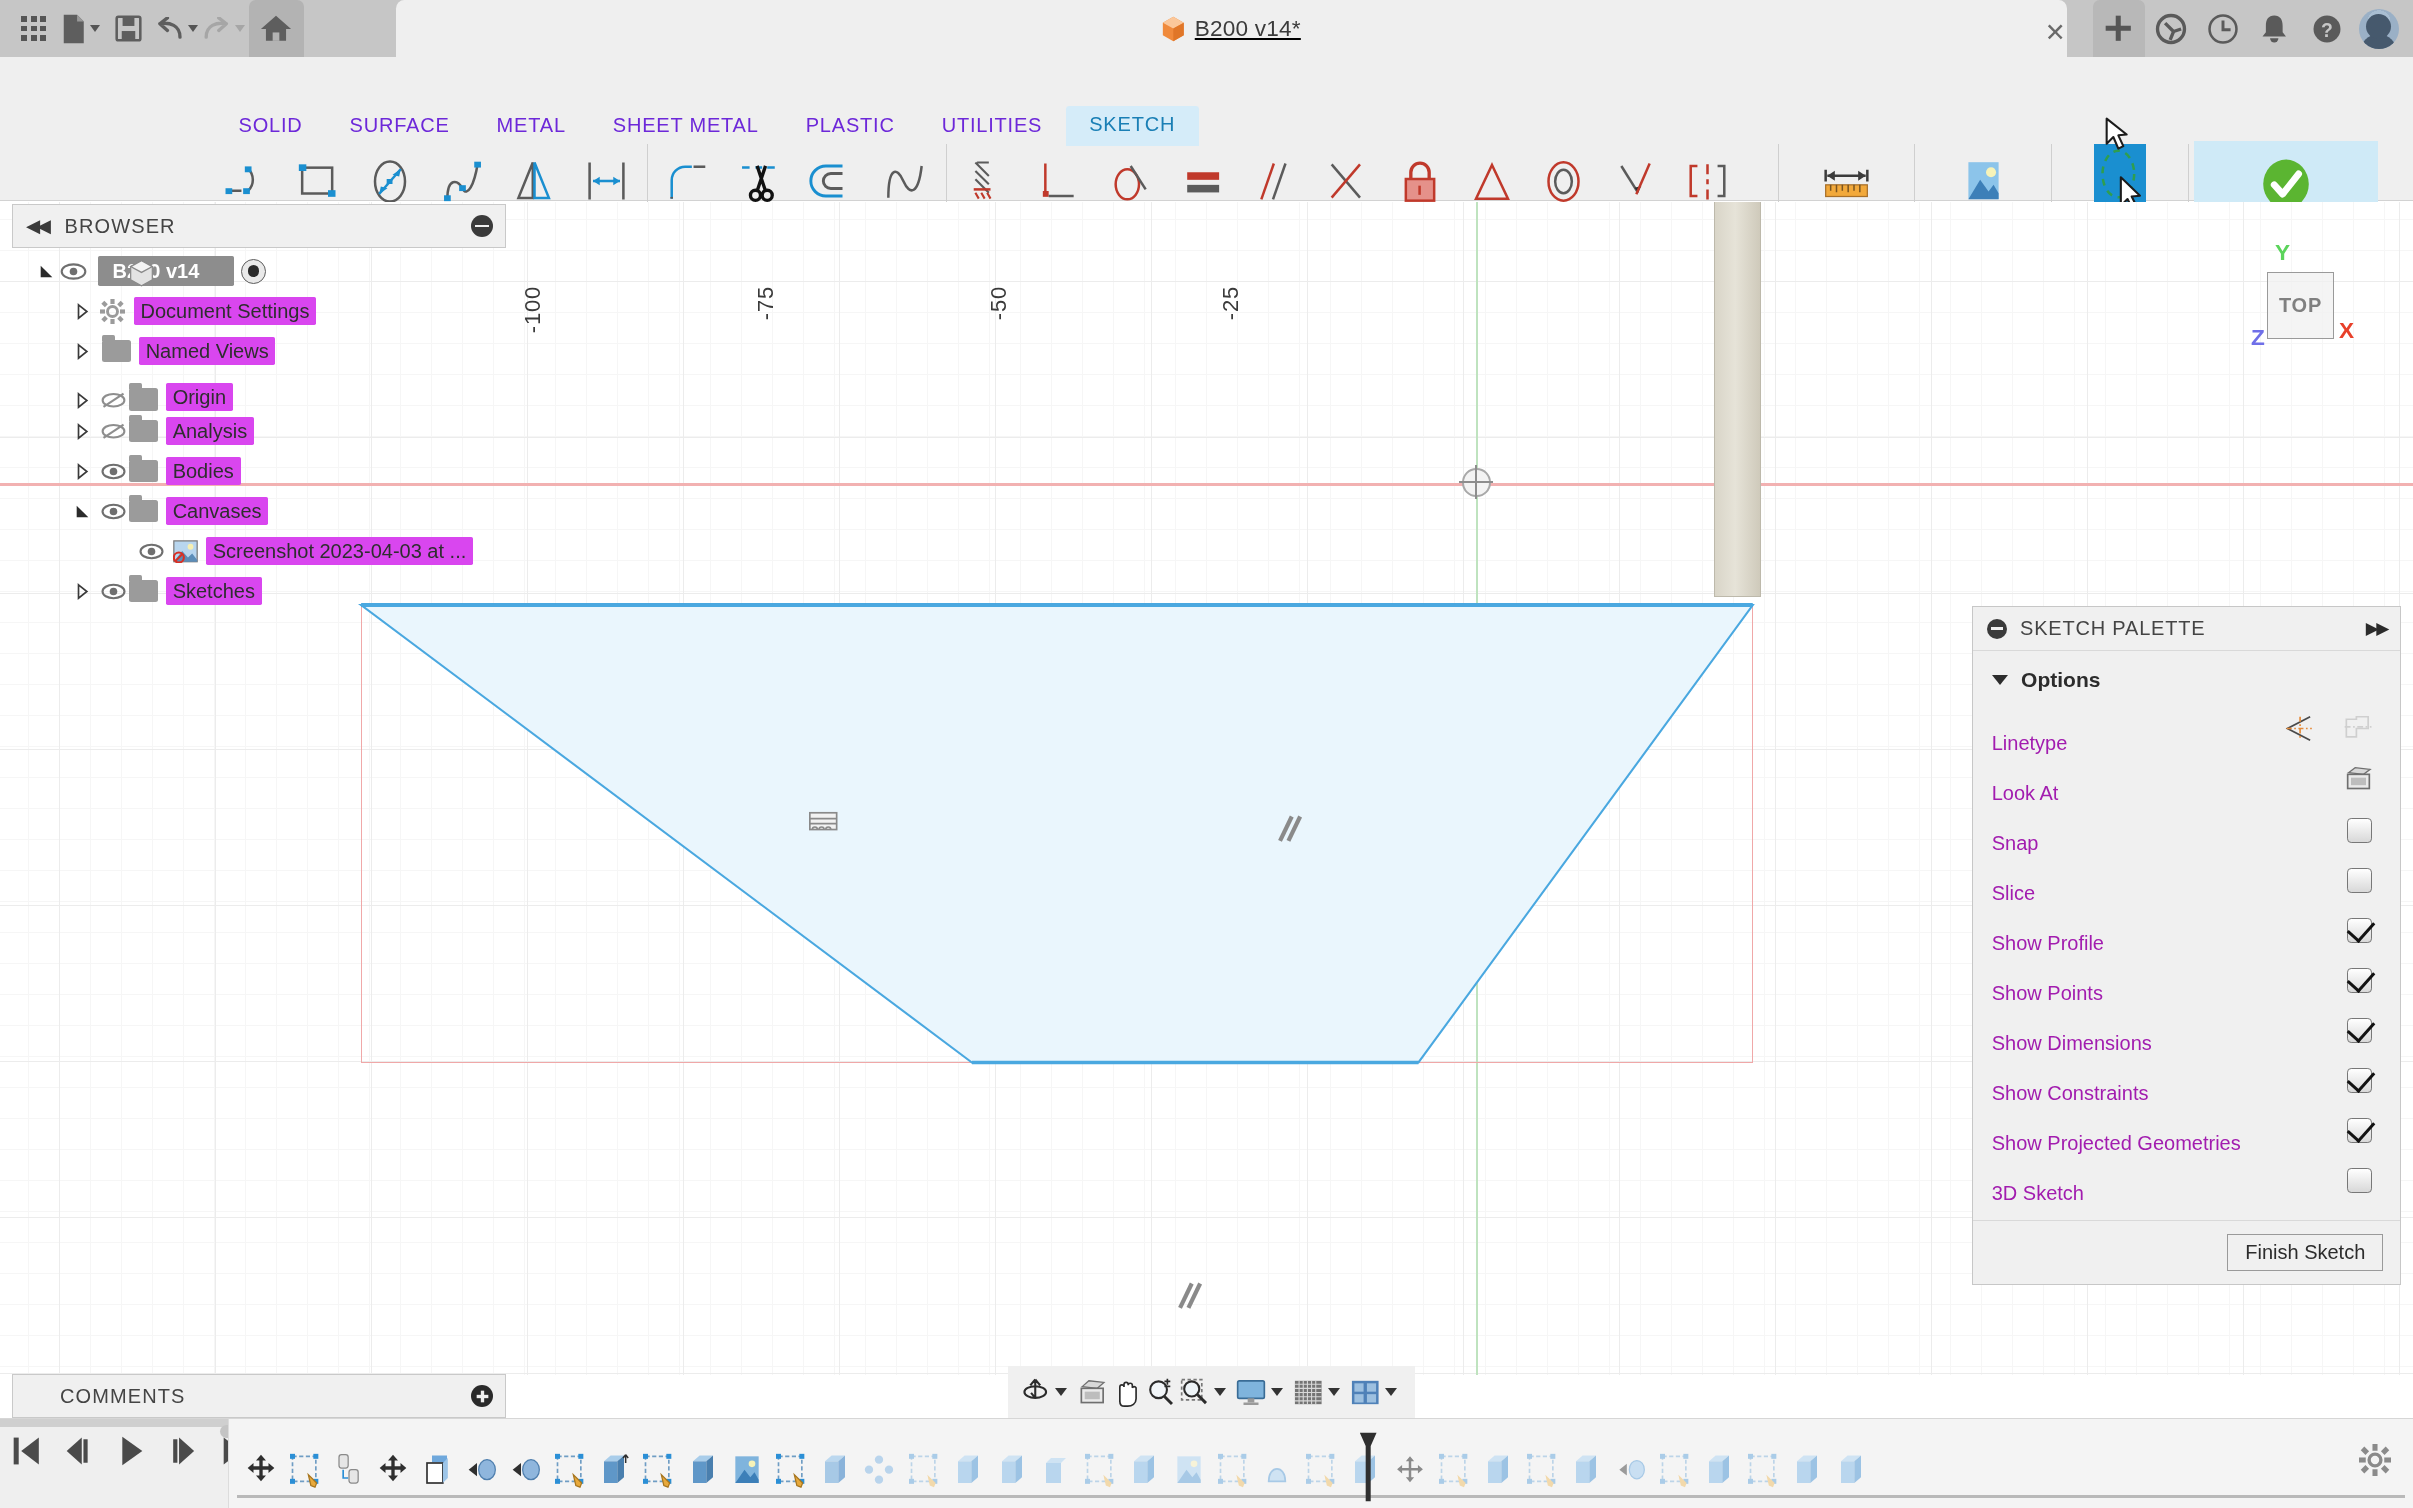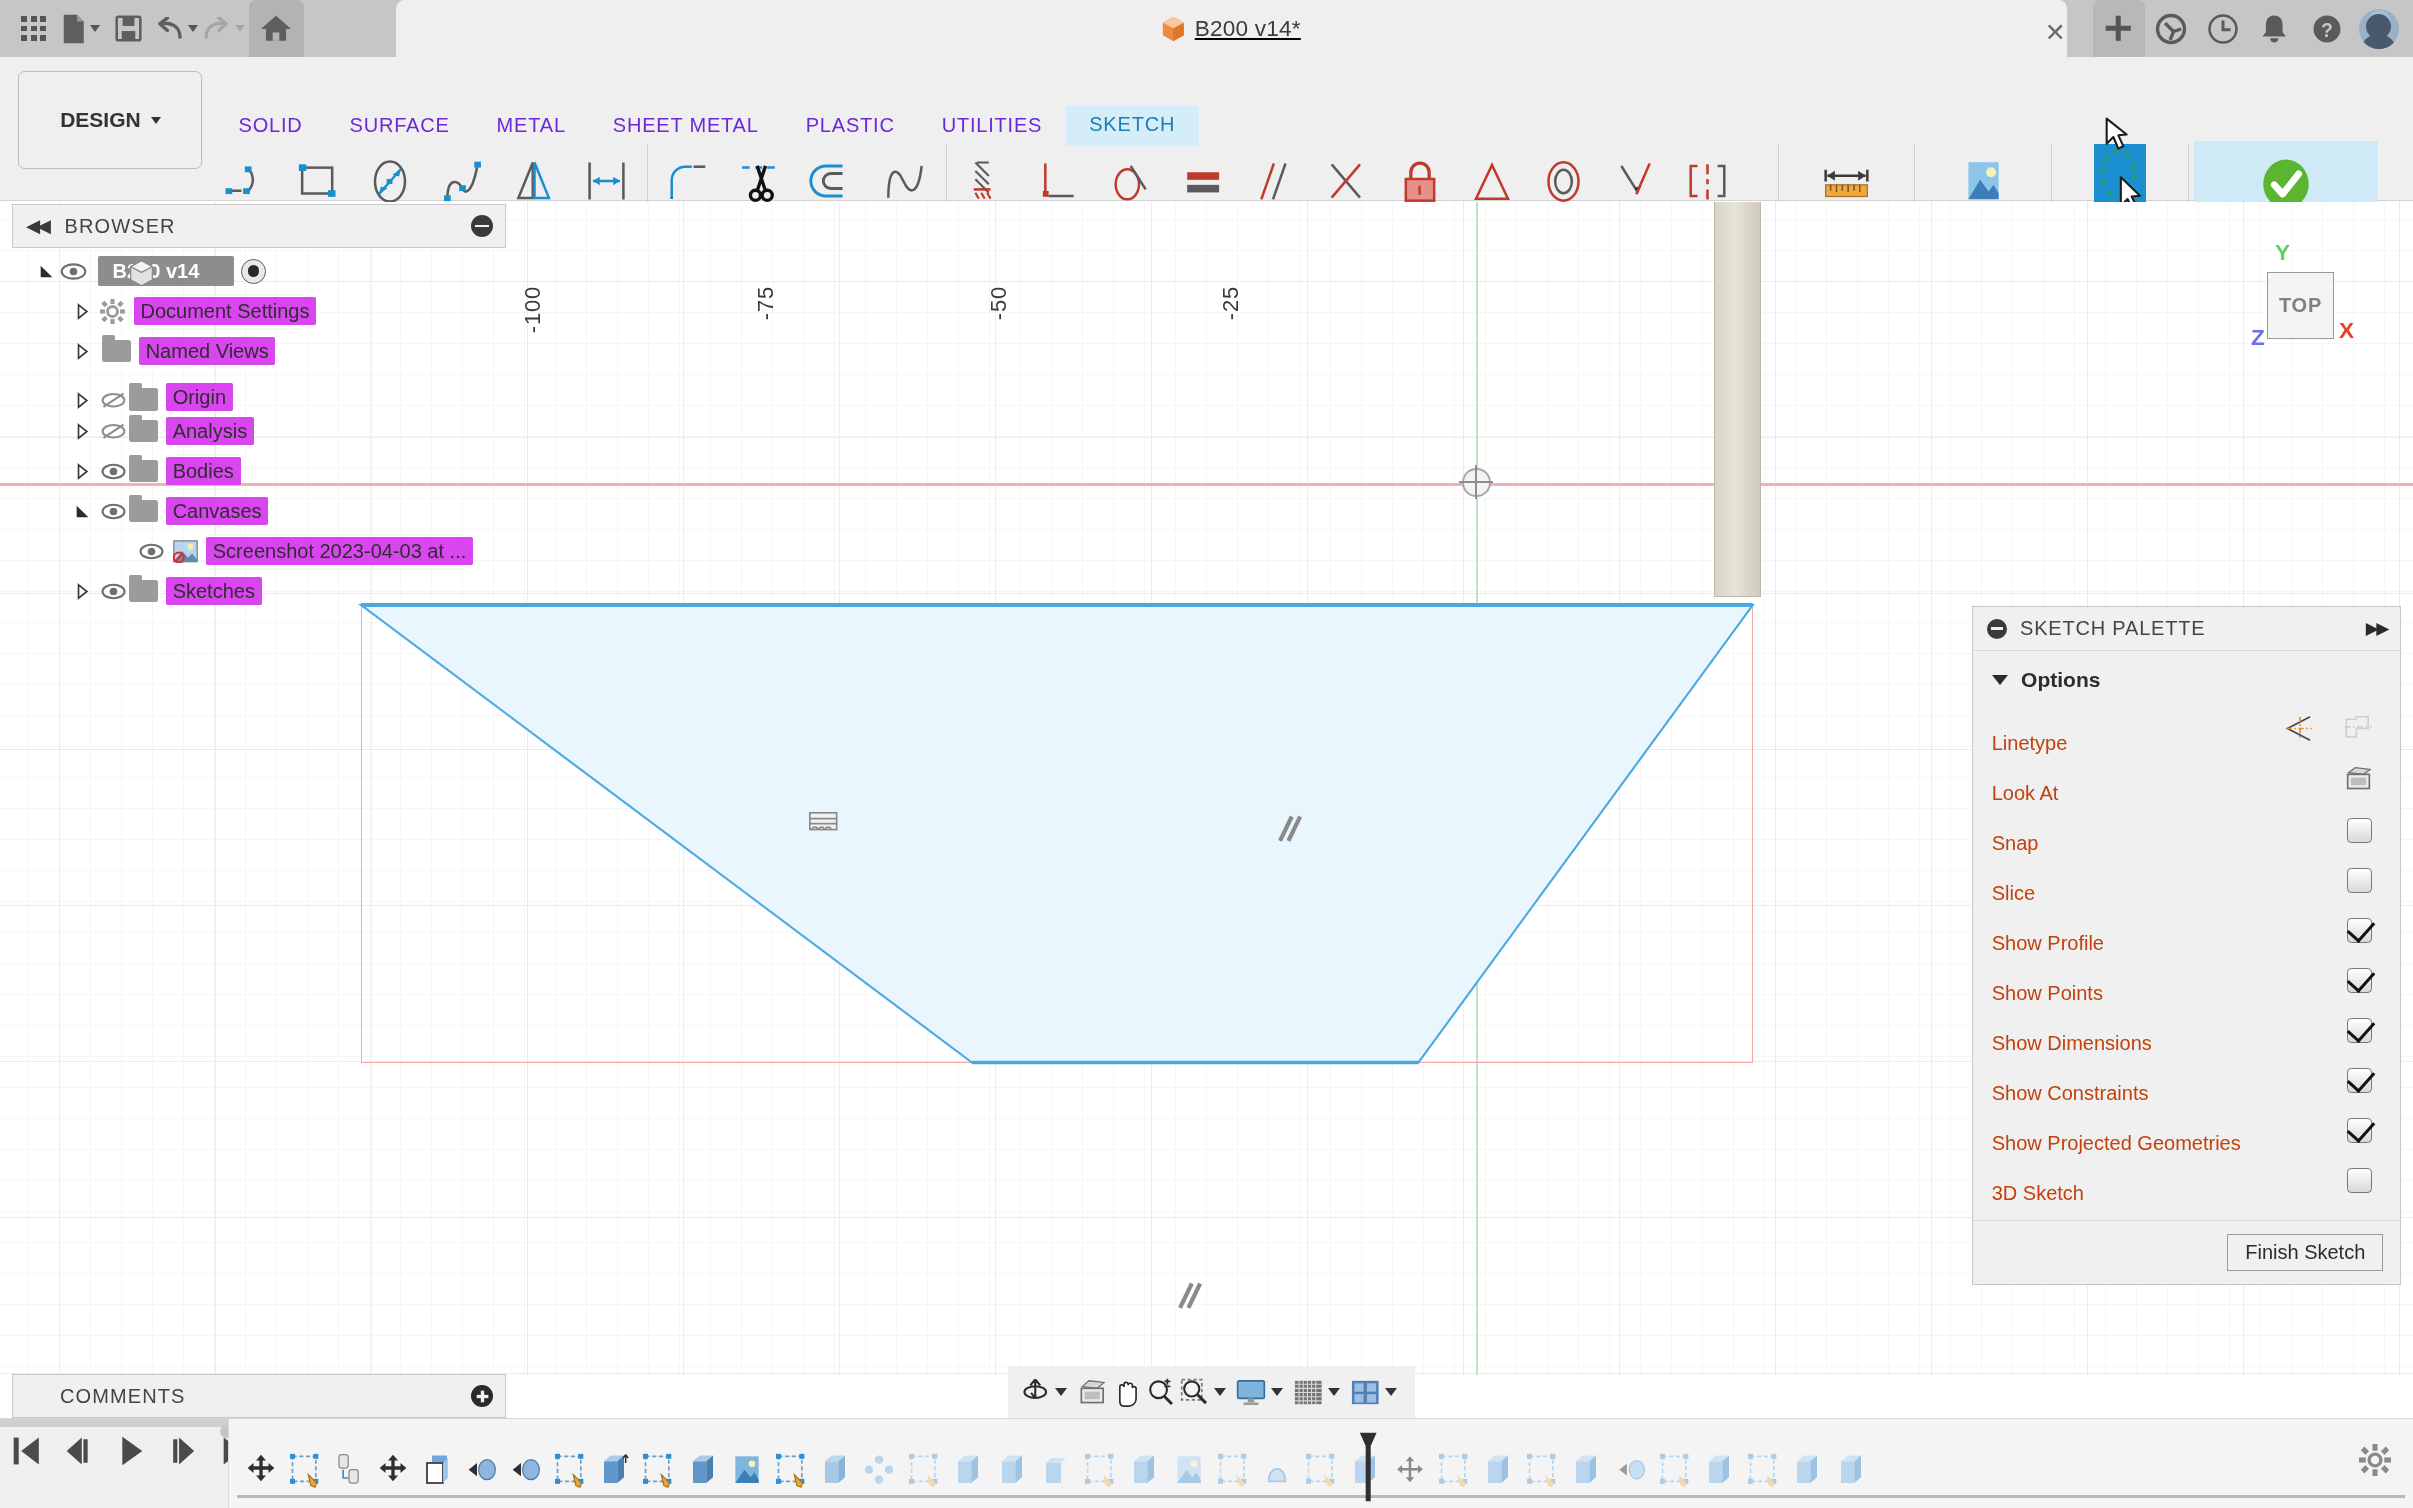--- a/index.html
+++ b/index.html
@@ -172,21 +172,21 @@
   .pal-head { height:44px; display:flex; align-items:center; padding:0 13.4px; border-bottom:0.8px solid #d9d9d9;
     background:#f0f0f0;}
   .pal-head .ph-t{font-size:20px;color:#444;margin-left:13.4px;letter-spacing:0.8px;}
   .pal-dot{width:20px;height:20px;border-radius:50%;background:#3a3a3a;display:flex;align-items:center;justify-content:center;}
   .pal-dot i{width:11.7px;height:2.5px;background:#f0f0f0;display:block;}
   .pal-expand{position:absolute;right:13.4px;color:#2b2b2b;font-size:17px;letter-spacing:-2.5px;}
   .pal-body{padding:11.7px 0 15px 0;}
   .opt-head{display:flex;align-items:center;gap:13.4px;padding:5px 0 13.4px 18.4px;font-size:21px;font-weight:bold;color:#2c2c2c;}
   .opt-head .tri{width:0;height:0;border-left:8.4px solid transparent;border-right:8.4px solid transparent;border-top:10px solid #2c2c2c;}
   .orow{display:flex;align-items:center;height:50px;padding:0 28.5px 0 18.4px;}
-  .orow .olab{font-size:20px;color:#c2410c;flex:1;margin-top:26px;}
+  .orow .olab{font-size:20px;color:#a21caf;flex:1;margin-top:26px;}
   .chk{width:25px;height:25px;border:1.3px solid #777;border-radius:4.2px;
     background:linear-gradient(#fff,#d8d8d8);display:flex;align-items:center;justify-content:center;}
   .chk.on::after{content:"";width:12.6px;height:22px;border:solid #111;border-width:0 3.4px 3.4px 0;transform:rotate(42deg) translate(-0.8px,-2.5px);}
   .pal-foot{border-top:0.8px solid #d9d9d9;height:64px;display:flex;align-items:center;justify-content:flex-end;padding-right:17px;}
   .fs-btn{border:0.8px solid #9a9a9a;background:#f0f0f0;font-size:20px;color:#2c2c2c;padding:5.9px 17px;}
 
   
   .navbar{position:absolute; left:1008px; top:1366px; width:407px; height:52px;
     background:#f0f0f0; display:flex; align-items:center; padding:0 11.7px; gap:3.4px;}
   .nv{width:37px;height:40px;display:flex;align-items:center;justify-content:center;}
@@ -305,24 +305,20 @@
           </svg>
       </div>
       <div class="tb-ricon">
         <div class="avatar"></div>
       </div>
     </div>
   </div>
 
   <div class="ribbon">
 
-    <div class="design-btn">
-      <span>DESIGN</span>
-      <span class="caret-dn" style="border-top-color:#333;"></span>
-    </div>
 
     <div class="tabrow">
       <div class="tab">SOLID</div>
       <div class="tab">SURFACE</div>
       <div class="tab">METAL</div>
       <div class="tab">SHEET METAL</div>
       <div class="tab">PLASTIC</div>
       <div class="tab">UTILITIES</div>
       <div class="tab active">SKETCH</div>
     </div>

